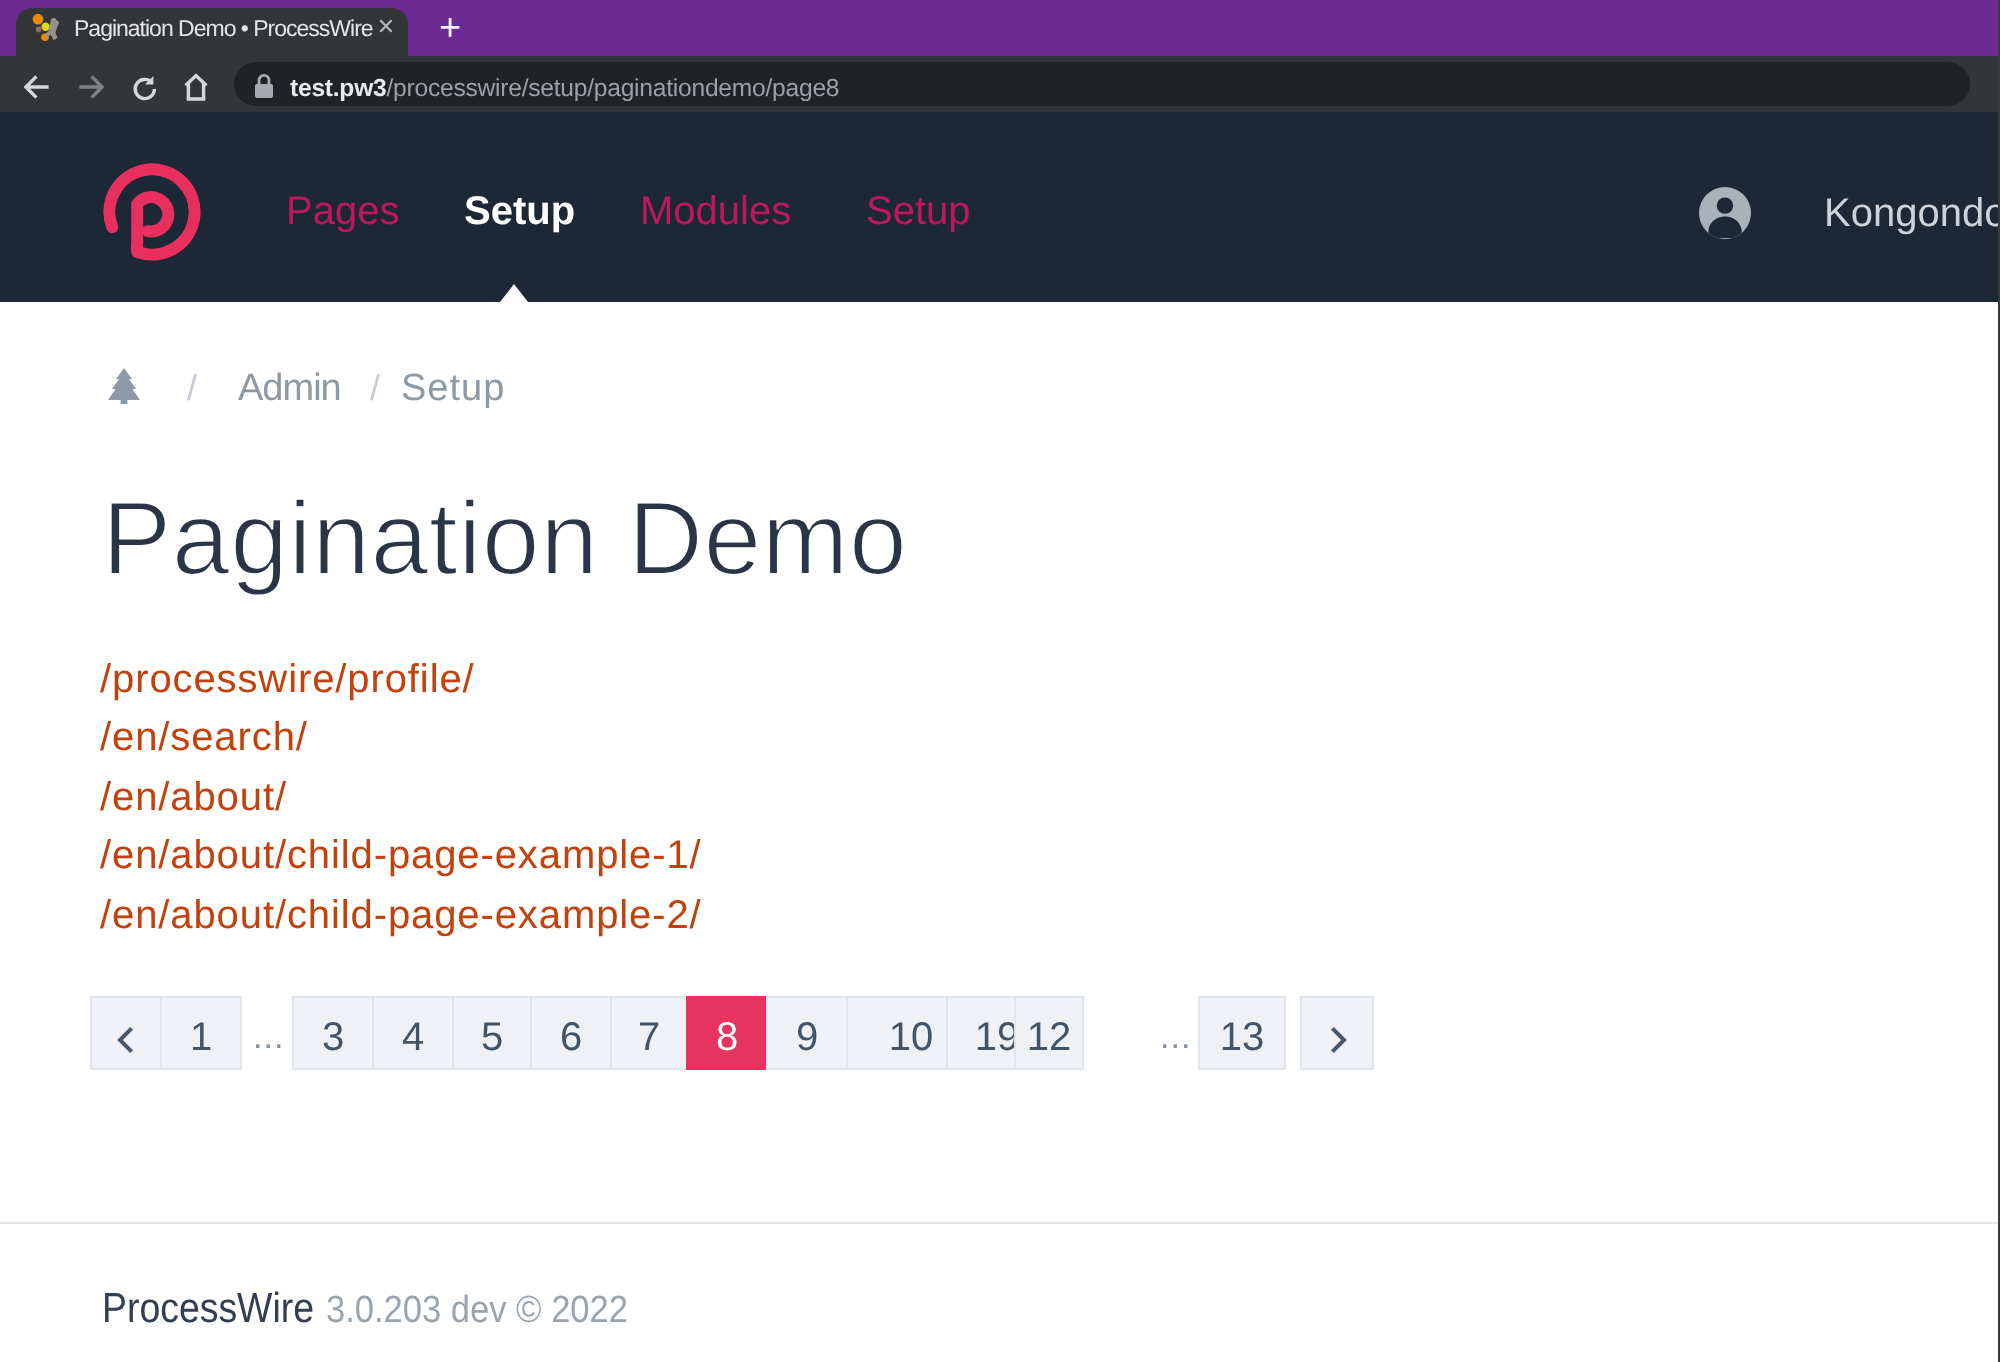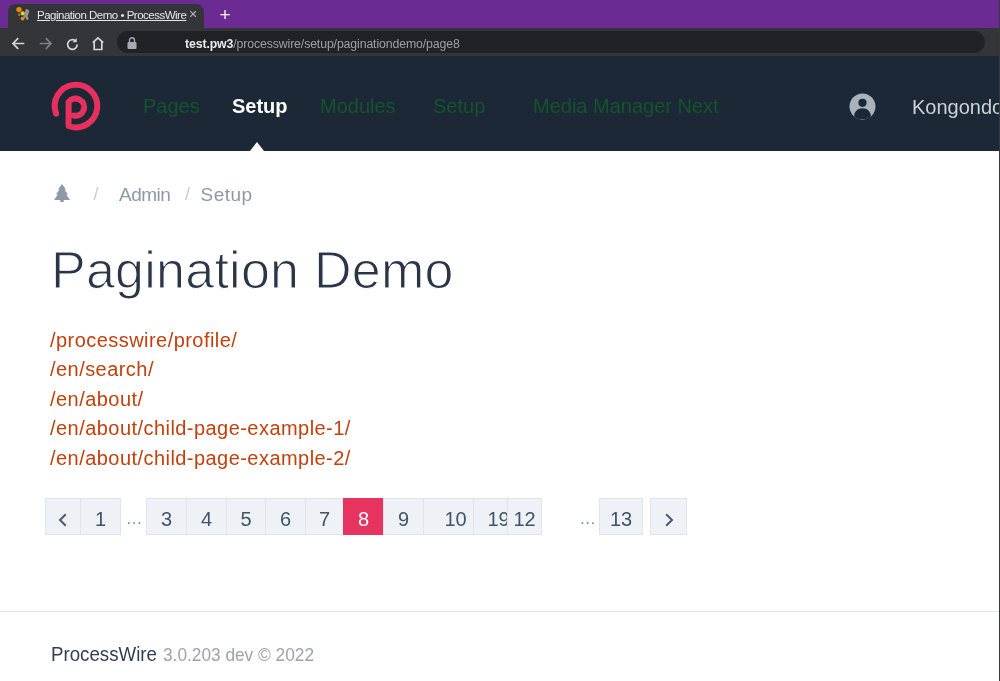--- a/index.html
+++ b/index.html
@@ -6,34 +6,34 @@
   html,body { width:1000px; height:681px; overflow:hidden; background:#fff;
     font-family:"Liberation Sans", sans-serif; }
   #page { position:relative; width:1000px; height:681px; }
   .abs { position:absolute; }
 
   
   #frame { left:0; top:0; width:1000px; height:28px; background:#6c2b92; }
   #tab { left:8px; top:4px; width:196px; height:24px; background:#343539;
     border-radius:8px 8px 0 0; }
   #tabtitle { left:37px; top:9px; width:150px; font-size:11.5px; color:#e4e6ea;
-    white-space:nowrap; overflow:hidden; letter-spacing:-0.5px;text-decoration:underline;}
+    white-space:nowrap; overflow:hidden; letter-spacing:-0.5px;}
   #tabclose { left:186px; top:7px; width:14px; height:14px; color:#b4b8bd;
     font-size:11px; line-height:14px; text-align:center; }
   #newtab { left:213px; top:3px; width:24px; height:24px; color:#f3eef7;
     font-size:19px; line-height:24px; text-align:center; font-weight:400;}
   #toolbar { left:0; top:28px; width:1000px; height:28px; background:#343539; }
   #omnibox { left:117px; top:31px; width:868px; height:22px; background:#212226;
     border-radius:11px; }
-  #urltext { left:145px; top:36.5px; font-size:12.3px; color:#9aa0a6; letter-spacing:-0.12px;margin-left:40px;}
+  #urltext { left:145px; top:36.5px; font-size:12.3px; color:#9aa0a6; letter-spacing:-0.12px;}
   #urltext b { color:#e8eaed; font-weight:700; }
 
   
   #navbar { left:0; top:56px; width:1000px; height:95px; background:#1c2836; }
-  .navitem { position:absolute; top:95px; font-size:20px; color:#14532d; white-space:nowrap;}
+  .navitem { position:absolute; top:95px; font-size:20px; color:#be185d; white-space:nowrap;}
   #caret { left:250px; top:142px; width:0; height:0;
     border-left:7px solid transparent; border-right:7px solid transparent;
     border-bottom:9px solid #fff; }
   #username { left:884px; top:96px; font-size:20px; color:#ccd2d8;margin-left:28px; }
 
   
   .crumb { position:absolute; top:184px; font-size:19px; color:#8d99a5; letter-spacing:-0.5px;}
   .csl { position:absolute; top:184px; font-size:18px; color:#c5ccd4; }
   h1 { position:absolute; left:51px; top:240px; font-size:52px; font-weight:400;
     color:#2a3647; letter-spacing:0.25px; -webkit-text-stroke:1.1px #fff; }
@@ -99,21 +99,20 @@
 
   <svg class="abs" style="left:46px;top:75.5px" width="60" height="60" viewBox="0 0 60 60">
     <g stroke="#e8305f" stroke-width="6" fill="none" stroke-linecap="round">
       <path d="M10.1 37.6 A 21.3 21.3 0 1 1 22.7 50 C 22.1 49.2 22.6 47.5 22.6 44.5 L 22.6 26.1 A 8.6 8.6 0 1 1 27.9 39.6"></path>
     </g>
   </svg>
   <div class="navitem" style="left:143px">Pages</div>
   <div class="navitem" style="left:232px;color:#fff;font-weight:700">Setup</div>
   <div class="navitem" style="left:320px">Modules</div>
   <div class="navitem" style="left:433px">Setup</div>
-  <div class="navitem" style="left:533px">Media Manager Next</div>
   <div id="caret" class="abs"></div>
 
   <svg class="abs" style="left:849px;top:93px" width="27" height="27" viewBox="0 0 27 27">
     <defs>
         <clipPath id="avc">
           <circle cx="13.5" cy="13.5" r="13"></circle>
         </clipPath>
       </defs>
     <circle cx="13.5" cy="13.5" r="13" fill="#a9b2bb"></circle>
     <g clip-path="url(#avc)" fill="#1c2836">

